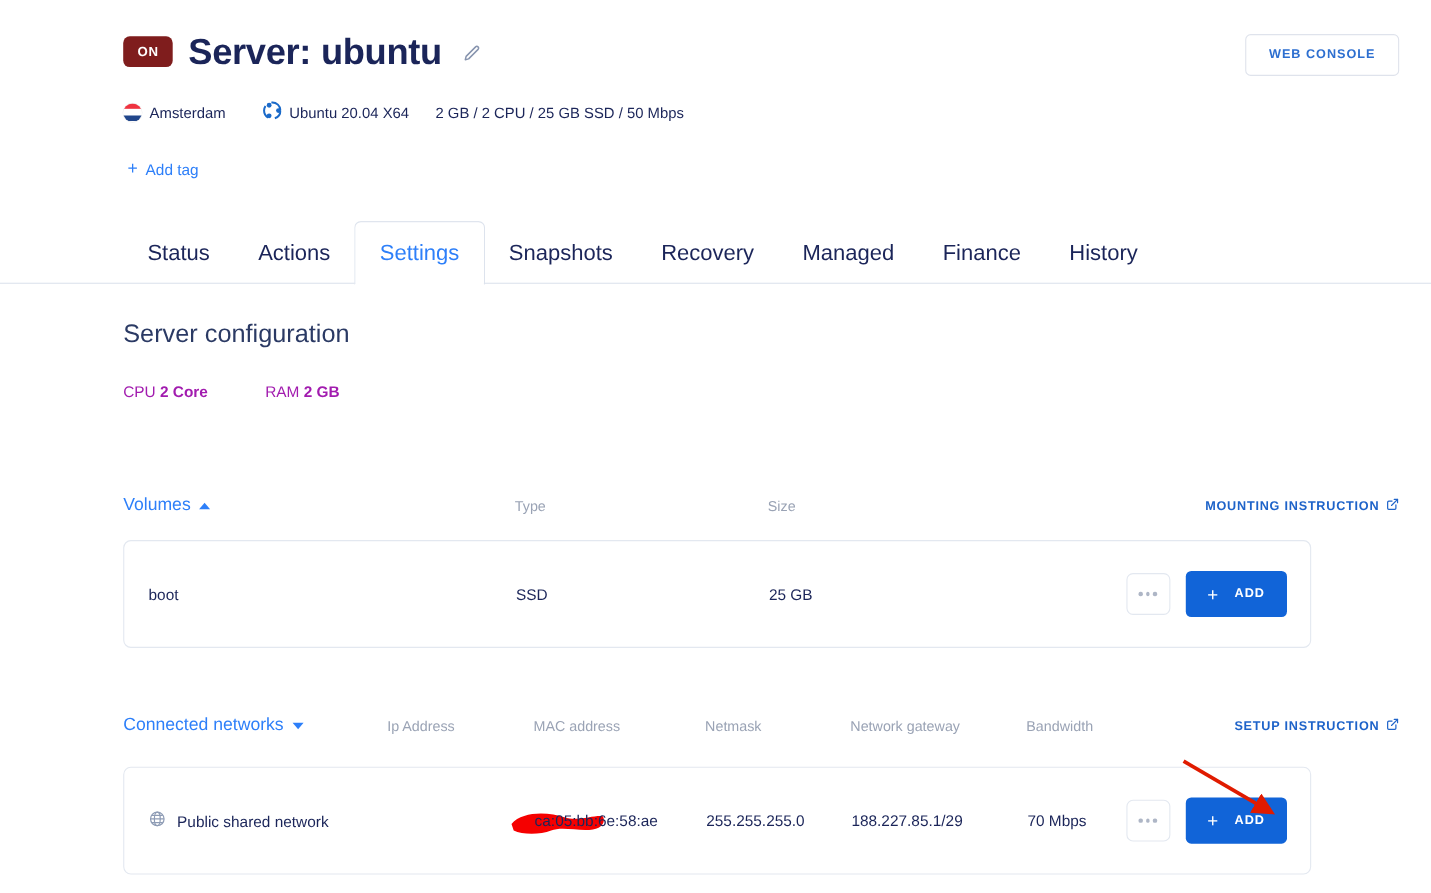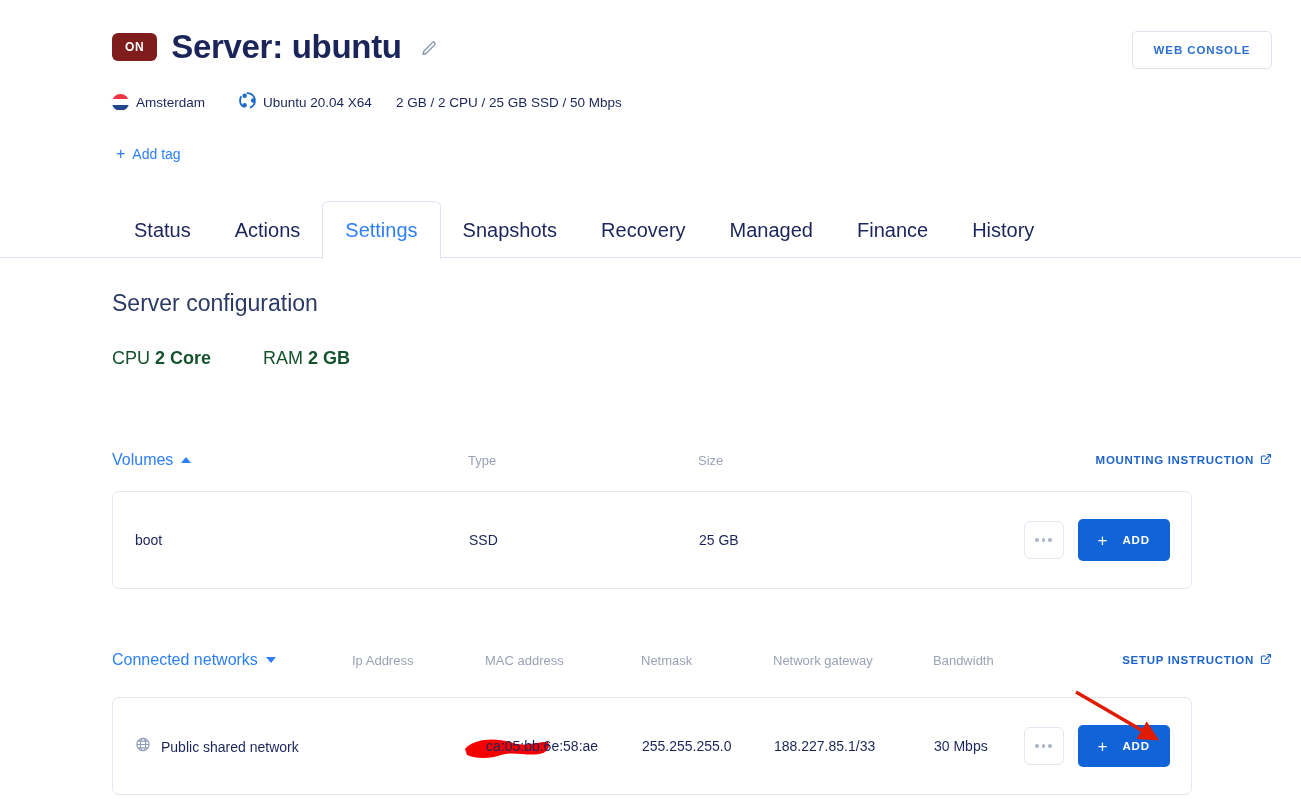--- a/index.html
+++ b/index.html
@@ -97,21 +97,21 @@
 
   .section-title {
     position: absolute; left: 112px; top: 32px;
     font-size: 23px; font-weight: 400; color: #2b3a64;
   }
 
   .config-row {
     position: absolute; left: 112px; top: 90px;
     display: flex; align-items: center;
   }
-  .config-stat { font-size: 18px; color: #14532d; }
+  .config-stat { font-size: 14px; color: #a21caf; }
   .config-stat b { font-weight: bold; }
   .config-gap { width: 52px; }
   .config-gap2 { width: 38px; }
   .btn-primary {
     background: #1164d8; color: #fff; border: none; border-radius: 5px;
     font-size: 11.5px; font-weight: bold; letter-spacing: .9px;
     padding: 0 20px; height: 42px; display: inline-flex; align-items: center;
     cursor: pointer; font-family: "Liberation Sans", sans-serif;
   }
 
@@ -334,22 +334,22 @@
         </div>
         <div class="cell" style="left: 240px;"></div>
 
         <div class="redaction">
           <svg width="92" height="30" viewBox="0 0 92 30">
             <path d="M4 16 C14 4, 38 5, 52 10 C64 14, 78 8, 87 9 C90 14, 86 20, 78 21 C66 23, 50 18, 40 22 C30 26, 14 26, 6 22 Z" fill="#f50000"></path>
           </svg>
         </div>
         <div class="cell" style="left: 373px;">ca:05:bb:6e:58:ae</div>
         <div class="cell" style="left: 529px;">255.255.255.0</div>
-        <div class="cell" style="left: 661px;">188.227.85.1/33</div>
-        <div class="cell" style="left: 821px;">30 Mbps</div>
+        <div class="cell" style="left: 661px;">188.227.85.1/29</div>
+        <div class="cell" style="left: 821px;">70 Mbps</div>
         <div class="row-actions">
           <div class="dots-btn">
               <span></span>
               <span></span>
               <span></span>
             </div>
           <button class="btn-add">
             <span class="plus-g">+</span>
             <span>ADD</span>
           </button>

